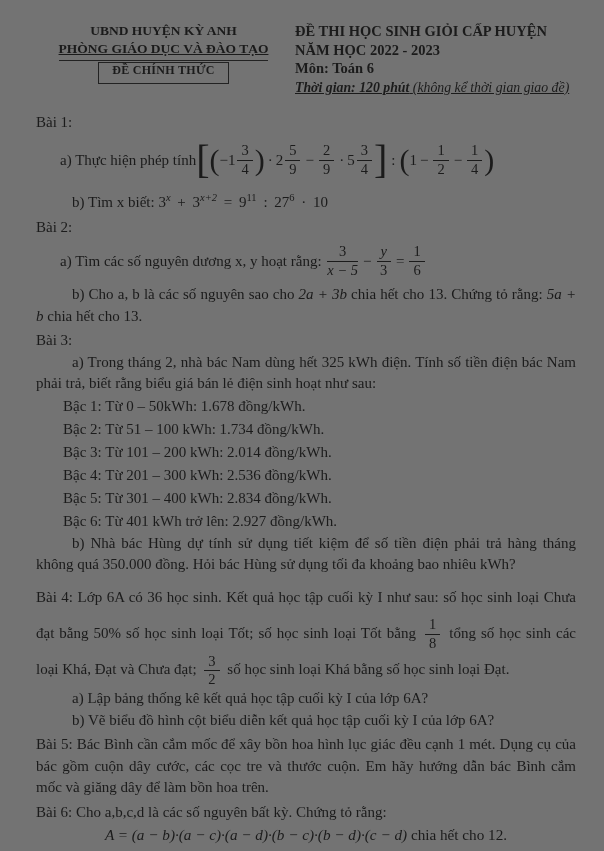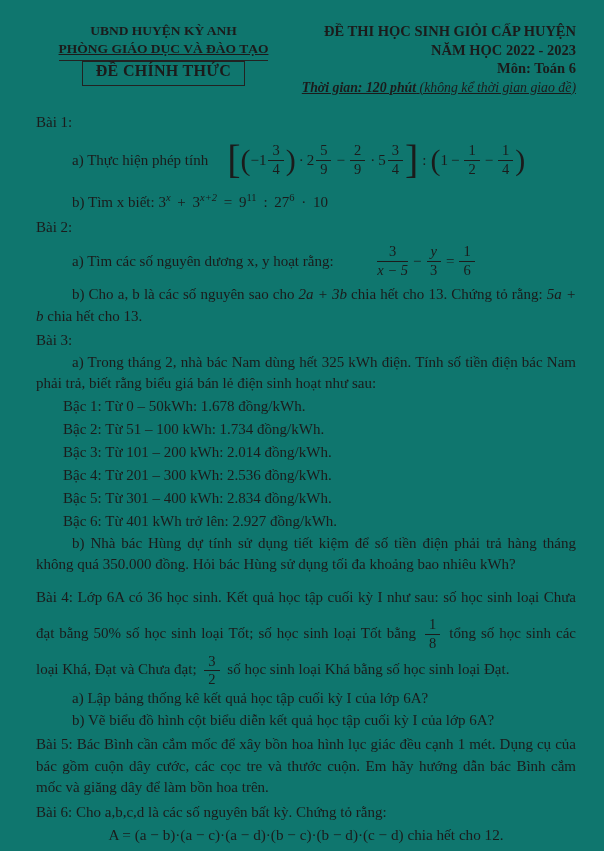--- a/index.html
+++ b/index.html
@@ -1,49 +1,49 @@
 <!DOCTYPE html>
 <html><head>
 <meta charset="utf-8">
 <style>
   * { box-sizing: border-box; }
   html, body { margin: 0; padding: 0; background: #ffffff; }
   .page {
     position: relative;
     width: 604px; height: 851px;
-    background: #0f766e;
+    background: #737373;
     color: #1b1b1b;
     font-family: "Liberation Serif", "DejaVu Serif", serif;
     font-size: 15px;
     padding: 22px 28px 0 36px;
     overflow: hidden;
   }
   p { margin: 0; }
   .bold { font-weight: normal; }
   .just { text-align: justify; }
   .ind { text-indent: 36px; }
   .line { line-height: 21.5px; }
 
   
   .hdr { display: flex; align-items: flex-start; }
   .hdr-left { width: 255px; text-align: center; }
   .org { font-weight: bold; font-size: 13.5px; line-height: 1.35; }
   .org-u { display: inline-block; padding-bottom: 2px; border-bottom: 1.4px solid #222; text-decoration: underline; }
   .stamp { display: inline-block; margin-top: 0; border: 1.5px solid #222;
-           padding: 0 13px 5px; font-weight: bold; font-size: 16px; letter-spacing: .3px; }
-  .hdr-right { flex: 1; text-align: right; padding-left: 4px; }
+           padding: 0 13px 5px; font-weight: bold; font-size: 12px; letter-spacing: .3px; }
+  .hdr-right { flex: 1; text-align: left; padding-left: 4px; }
   .ht { font-weight: bold; font-size: 14.5px; line-height: 1.28; }
   .htime { font-size: 13.8px; font-style: italic; line-height: 1.3; margin-top: 1px; text-decoration: underline; }
   .htime .tl { font-weight: bold; }
 
   .content { margin-top: 15px; }
   .prob { margin-top: 3px; }
 
   
-  .math-row { display: flex; align-items: center; margin-left: 36px; gap: 19px; }
+  .math-row { display: flex; align-items: center; margin-left: 24px; }
   .row-tall { height: 54px; }
   .row-mid  { height: 46px; }
   .expr { display: inline-flex; align-items: center; white-space: nowrap; }
   .frac { display: inline-flex; flex-direction: column; text-align: center;
           line-height: 1.08; vertical-align: middle; margin: 0 2px; font-size: 14.5px; }
   .frac .fn { display: block; border-bottom: 1.2px solid #1b1b1b; padding: 0 4px 1px; }
   .frac .fd { display: block; padding-top: 1px; }
   .mixed { display: inline-flex; align-items: center; }
   .op { margin: 0 4px; }
   .op-t { margin: 0 3px; }
@@ -52,21 +52,21 @@
   .mi { font-style: italic; }
   sup { font-size: 10.5px; }
   sup.mi { font-style: italic; }
 
   .tier { margin-left: 27px; line-height: 23px; }
 
   .b4p { line-height: 36px; text-align: justify; }
   .b4p .frac { margin: 0 4px; }
 
   .b6f { text-align: center; line-height: 24px; font-size: 15.2px; }
-  .b6f .fi { }
+  .b6f .fi { font-style: italic; }
 </style>
 </head>
 <body>
 
 <div class="page">
 
   <div class="hdr">
     <div class="hdr-left">
       <div class="org">UBND HUYỆN KỲ ANH</div>
       <div class="org">

